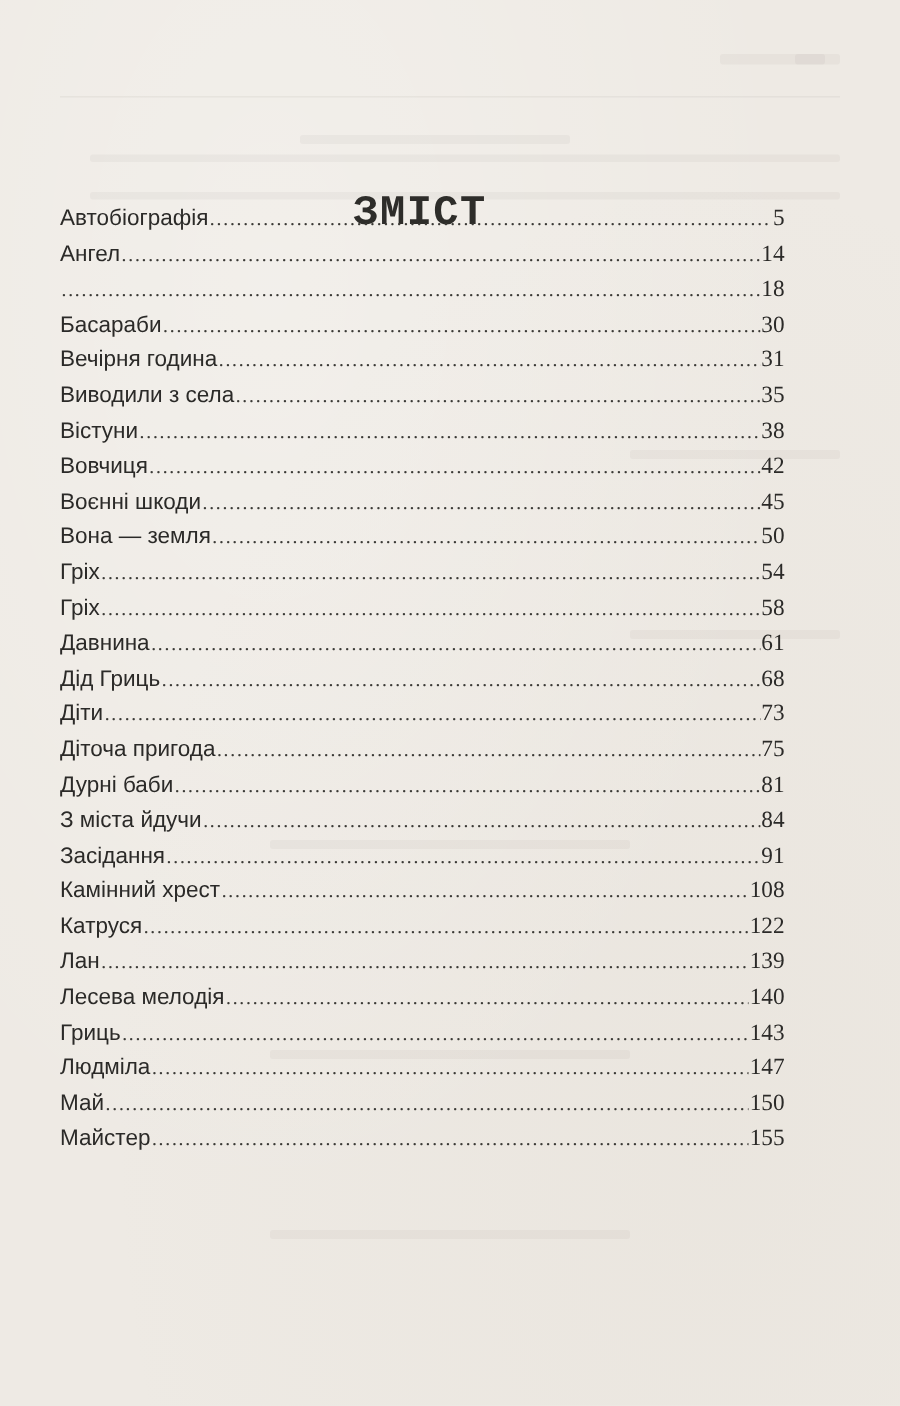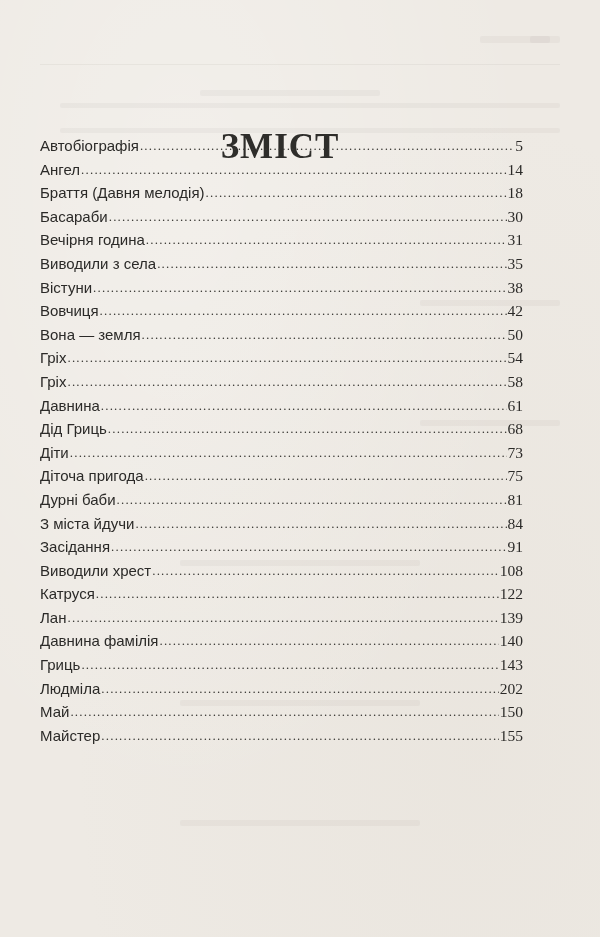--- a/index.html
+++ b/index.html
@@ -41,22 +41,22 @@
       height: 7px;
       background: rgba(120,110,100,0.06);
       border-radius: 2px;
     }
     .title {
       position: absolute;
       left: 0;
       width: 560px;
       top: 104px;
       text-align: center;
-      font-family: Liberation Serif, serif;
-      font-size: 35px;
+      font-family: Liberation Mono, monospace;
+      font-size: 28px;
       letter-spacing: 1px;
       color: #2e2d2a;
       line-height: 40px;
     }
     .toc {
       position: absolute;
       left: 40px;
       top: 134px;
       width: 483px;
       margin: 0;
@@ -121,21 +121,20 @@
         <span class="toc-label">Автобіографія</span>
         <span class="toc-dots"></span>
         <span class="toc-page">5</span>
       </li>
     <li class="toc-row">
         <span class="toc-label">Ангел</span>
         <span class="toc-dots"></span>
         <span class="toc-page">14</span>
       </li>
     <li class="toc-row">
-        <span class="toc-label">Браття (Давня мелодія)</span>
         <span class="toc-dots"></span>
         <span class="toc-page">18</span>
       </li>
     <li class="toc-row">
         <span class="toc-label">Басараби</span>
         <span class="toc-dots"></span>
         <span class="toc-page">30</span>
       </li>
     <li class="toc-row">
         <span class="toc-label">Вечірня година</span>
@@ -151,20 +150,25 @@
         <span class="toc-label">Вістуни</span>
         <span class="toc-dots"></span>
         <span class="toc-page">38</span>
       </li>
     <li class="toc-row">
         <span class="toc-label">Вовчиця</span>
         <span class="toc-dots"></span>
         <span class="toc-page">42</span>
       </li>
     <li class="toc-row">
+        <span class="toc-label">Воєнні шкоди</span>
+        <span class="toc-dots"></span>
+        <span class="toc-page">45</span>
+      </li>
+    <li class="toc-row">
         <span class="toc-label">Вона — земля</span>
         <span class="toc-dots"></span>
         <span class="toc-page">50</span>
       </li>
     <li class="toc-row">
         <span class="toc-label">Гріх</span>
         <span class="toc-dots"></span>
         <span class="toc-page">54</span>
       </li>
     <li class="toc-row">
@@ -201,48 +205,48 @@
         <span class="toc-label">З міста йдучи</span>
         <span class="toc-dots"></span>
         <span class="toc-page">84</span>
       </li>
     <li class="toc-row">
         <span class="toc-label">Засідання</span>
         <span class="toc-dots"></span>
         <span class="toc-page">91</span>
       </li>
     <li class="toc-row">
-        <span class="toc-label">Виводили хрест</span>
+        <span class="toc-label">Камінний хрест</span>
         <span class="toc-dots"></span>
         <span class="toc-page">108</span>
       </li>
     <li class="toc-row">
         <span class="toc-label">Катруся</span>
         <span class="toc-dots"></span>
         <span class="toc-page">122</span>
       </li>
     <li class="toc-row">
         <span class="toc-label">Лан</span>
         <span class="toc-dots"></span>
         <span class="toc-page">139</span>
       </li>
     <li class="toc-row">
-        <span class="toc-label">Давнина фамілія</span>
+        <span class="toc-label">Лесева мелодія</span>
         <span class="toc-dots"></span>
         <span class="toc-page">140</span>
       </li>
     <li class="toc-row">
         <span class="toc-label">Гриць</span>
         <span class="toc-dots"></span>
         <span class="toc-page">143</span>
       </li>
     <li class="toc-row">
         <span class="toc-label">Людміла</span>
         <span class="toc-dots"></span>
-        <span class="toc-page">202</span>
+        <span class="toc-page">147</span>
       </li>
     <li class="toc-row">
         <span class="toc-label">Май</span>
         <span class="toc-dots"></span>
         <span class="toc-page">150</span>
       </li>
     <li class="toc-row">
         <span class="toc-label">Майстер</span>
         <span class="toc-dots"></span>
         <span class="toc-page">155</span>

